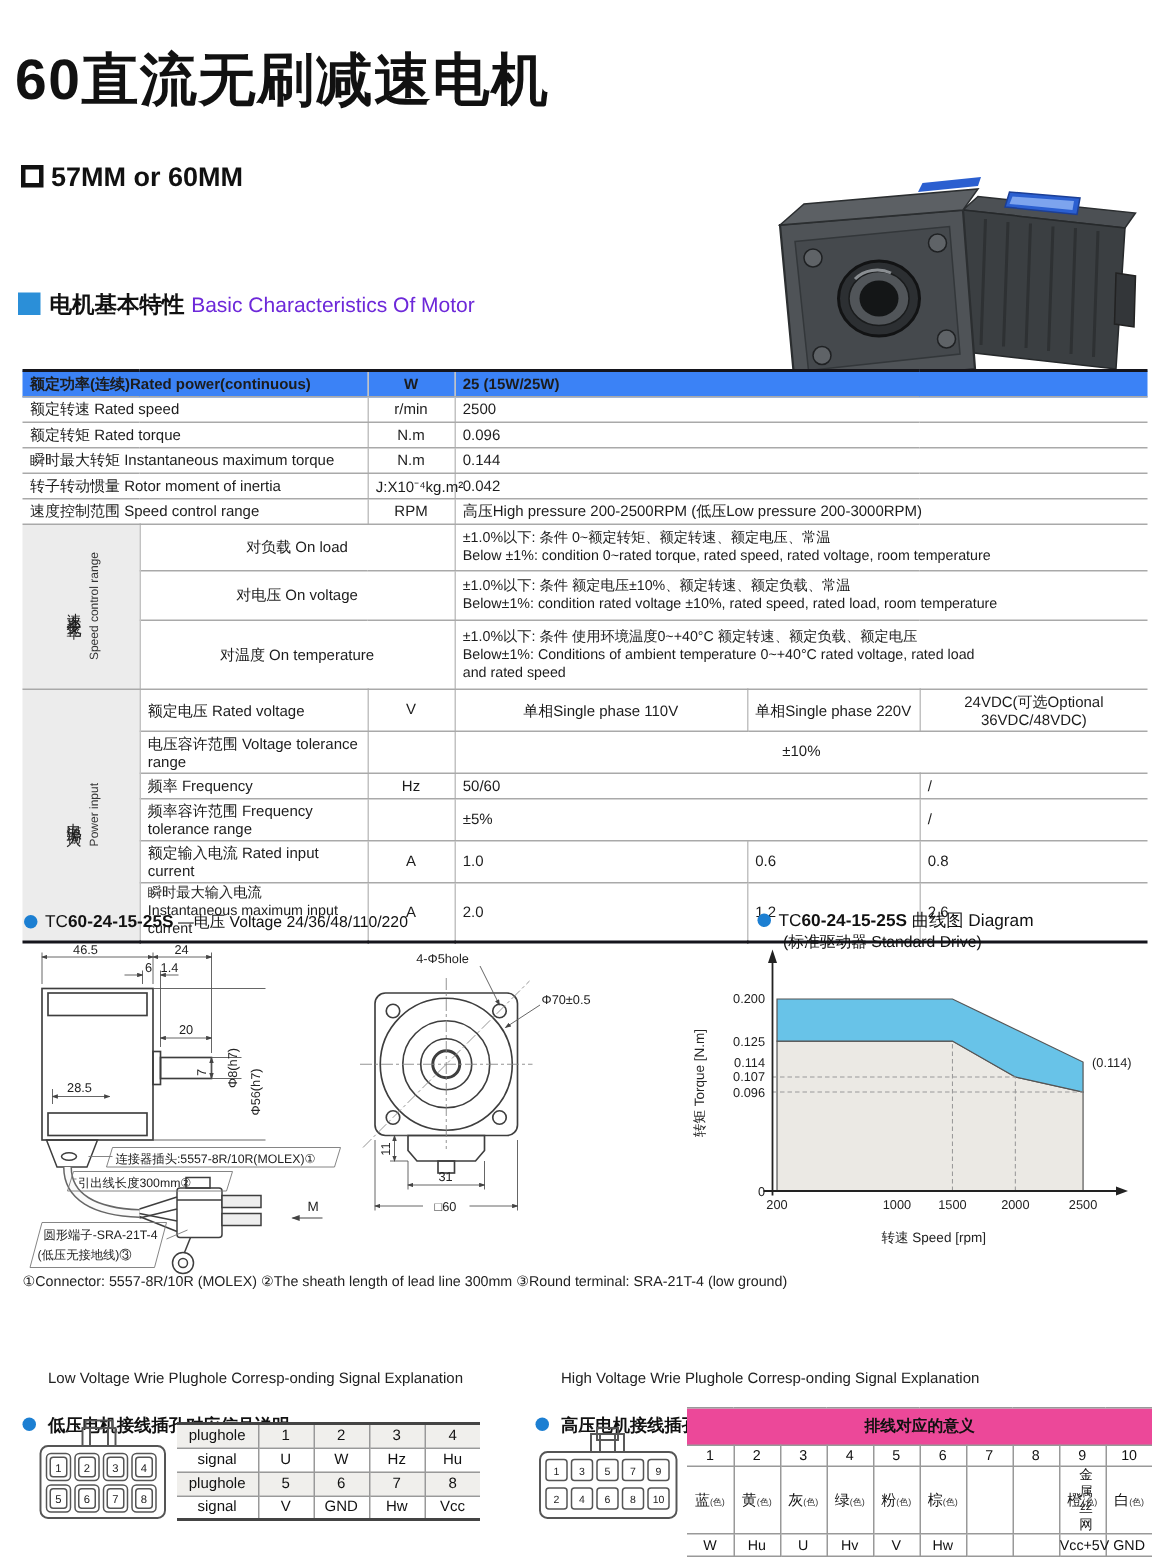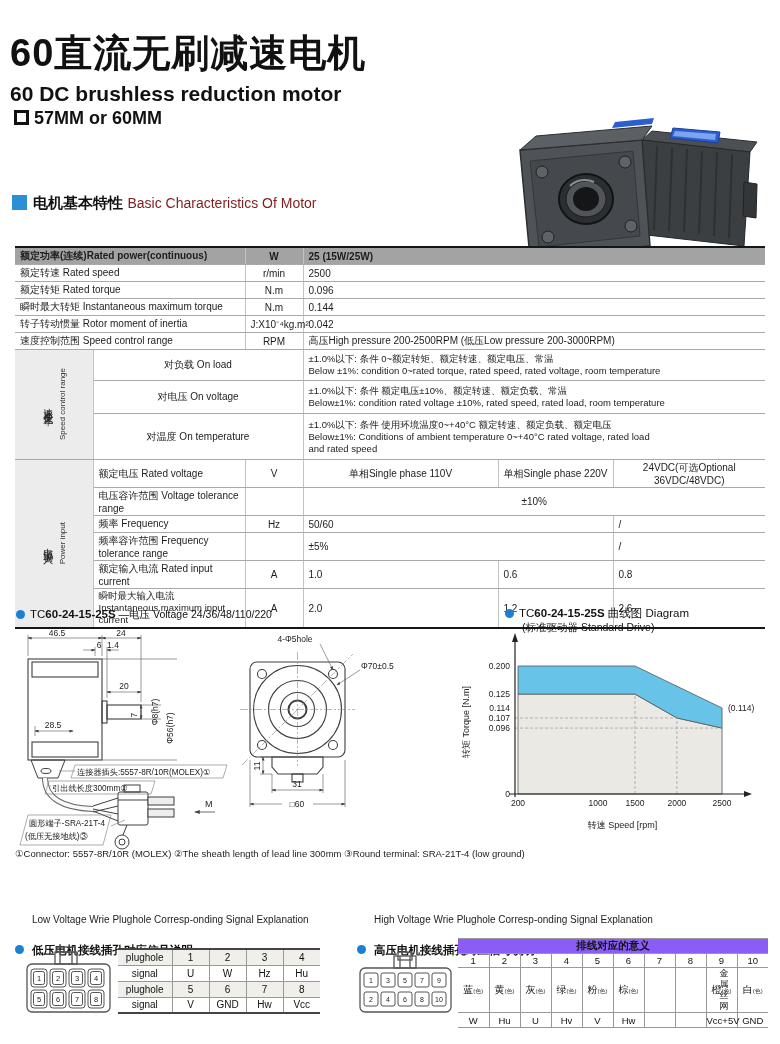--- a/index.html
+++ b/index.html
@@ -7,34 +7,34 @@
   .page { position:relative; width:780px; height:1044px; background:#fff; overflow:hidden; }
 
   .h1 { position:absolute; left:10px; top:28px; font-size:38px; font-weight:bold; letter-spacing:1px; }
   .h2 { position:absolute; left:10px; top:82px; font-size:21px; font-weight:bold; }
   .h3 { position:absolute; left:14px; top:108px; font-size:18px; font-weight:bold; }
   .sq { display:inline-block; width:15px; height:15px; border:3px solid #111; margin-right:5px; vertical-align:-1px; }
 
   .sec-hdr { position:absolute; height:20px; }
   .sec-hdr .blk { display:inline-block; width:15px; height:15px; background:#2b8fd8; margin-right:6px; vertical-align:-2px; }
   .sec-hdr .zh { font-size:15px; font-weight:bold; }
-  .sec-hdr .en { font-size:14px; color:#7f1d1d; }
+  .sec-hdr .en { font-size:14px; color:#6d28d9; }
 
   .bullet { position:absolute; font-size:10.5px; }
   .dot { display:inline-block; width:9px; height:9px; border-radius:50%; background:#1c7fd2; margin-right:5px; vertical-align:-1px; }
   .b { font-weight:bold; }
 
   
   table.spec { position:absolute; left:15px; top:246px; width:750px; border-collapse:collapse; table-layout:fixed;
                border-top:2px solid #15151c; border-bottom:2px solid #15151c; }
   table.spec td { border:1px solid #a9a9a9; border-left:1px solid #c2c2c2; border-right:1px solid #c2c2c2;
                   font-size:10px; padding:1px 5px; vertical-align:middle; color:#1c1c1c; }
   table.spec tr td:first-child { border-left:none; }
   table.spec tr td:last-child { border-right:none; }
-  tr.hdr td { background:#a3a3a3; font-weight:bold; }
+  tr.hdr td { background:#3b82f6; font-weight:bold; }
   td.unit { text-align:center; padding:1px 2px; }
   td.grp { background:#ececec; text-align:center; }
   .grp-wrap { display:flex; flex-direction:row; justify-content:center; align-items:center; gap:3px; }
   .vzh { writing-mode:vertical-rl; text-orientation:upright; font-size:10px; letter-spacing:2px; }
   .ven { writing-mode:vertical-rl; transform:rotate(180deg); font-size:8px; color:#333; }
   td.splabel { text-align:center; }
   td.vv { font-size:9.5px; }
   .tline { line-height:12px; font-size:9.5px; }
   td.ctr { text-align:center; }
 
@@ -56,33 +56,32 @@
   table.lv td { border:1px solid #999; font-size:10px; text-align:center; height:16px; }
   table.lv td:first-child { border-left:none; }
   table.lv td:last-child { border-right:none; }
   table.lv tr.g td { background:#f0efec; }
 
   table.hv { position:absolute; left:458px; top:938px; width:310px; border-collapse:collapse; table-layout:fixed;
              border-top:1.5px solid #555; border-bottom:1.5px solid #555; }
   table.hv td { border:1px solid #999; font-size:9.5px; text-align:center; }
   table.hv td:first-child { border-left:none; }
   table.hv td:last-child { border-right:none; }
-  table.hv td.head { background:#8b5cf6; font-weight:bold; font-size:10.5px; height:15px; }
+  table.hv td.head { background:#ec4899; font-weight:bold; font-size:10.5px; height:25px; }
   table.hv tr.num td { height:14px; }
   table.hv tr.col td { height:27px; font-size:10px; }
   table.hv tr.sig td { height:15px; }
   .csub { font-size:6px; color:#333; }
 </style>
 </head>
 <body>
 
 <div class="page">
 
   <div class="h1">60直流无刷减速电机</div>
-  <div class="h2">60 DC brushless reduction motor</div>
   <div class="h3"><span class="sq"></span><span>57MM or 60MM</span></div>
 
   <svg class="draw" style="left:492px;top:98px;" width="285" height="160" viewBox="0 0 285 160">
     <polygon points="150,42 258,54 265,44 160,33" fill="#4c5054" stroke="#2b2e30" stroke-width="1"></polygon>
     <polygon points="150,42 258,54 252,148 146,136" fill="#3b3f42" stroke="#26292b" stroke-width="1"></polygon>
     <g stroke="#2e3133" stroke-width="2">
       <line x1="165" y1="48" x2="162" y2="132"></line>
         <line x1="180" y1="50" x2="177" y2="133"></line>
       <line x1="195" y1="51" x2="192" y2="134"></line>
         <line x1="210" y1="53" x2="207" y2="136"></line>

